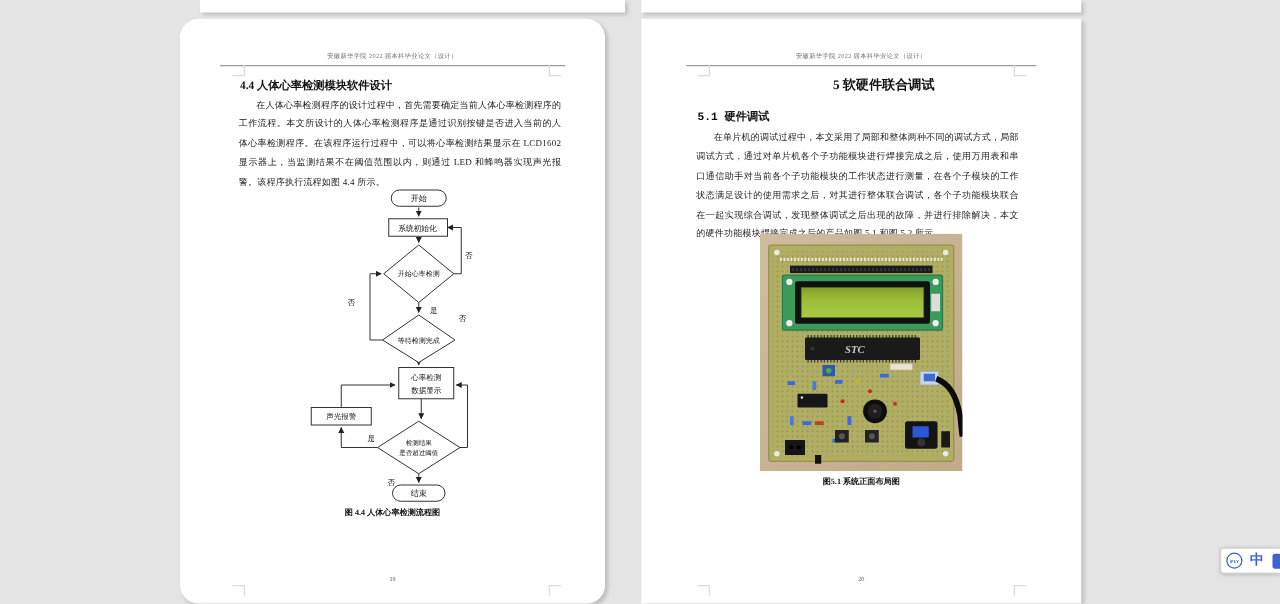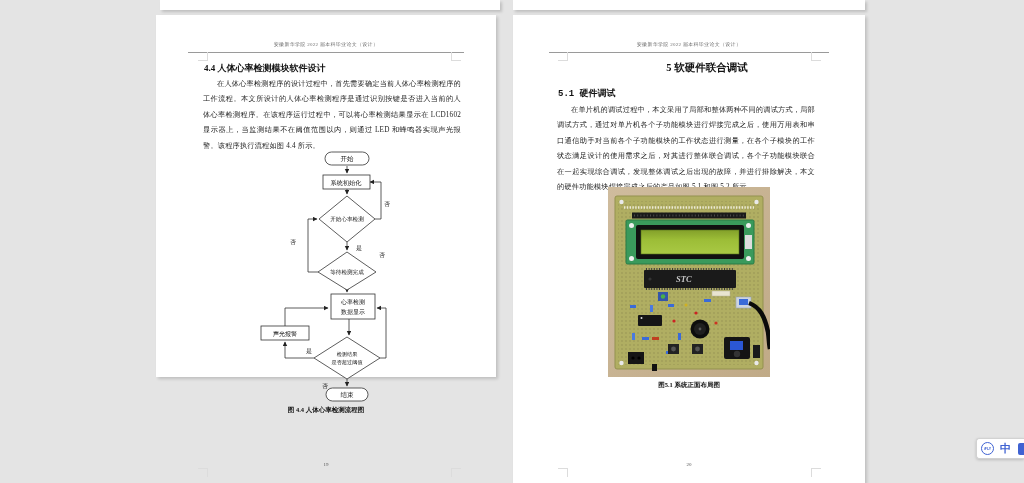--- a/index.html
+++ b/index.html
@@ -4,21 +4,21 @@
 <style>
   * { margin:0; padding:0; box-sizing:border-box; }
   html,body { width:1024px; height:483px; overflow:hidden; }
   body { background:#e4e4e4; font-family:"Liberation Serif", serif; position:relative; }
 
   .page, .page-sliver { position:absolute; background:#ffffff; box-shadow:2px 2px 3px rgba(0,0,0,.16); }
   .page-sliver { top:0; height:10px; }
   #sliver-left  { left:160px; width:340px; }
   #sliver-right { left:513px; width:352px; }
 
-  #page-left  { left:156px; top:15px; width:340px; height:362px; }
+  #page-left  { left:144px; top:15px; width:340px; height:468px;border-radius:15px; }
   #page-right { left:513px; top:15px; width:352px; height:468px; }
 
   .hdr { position:absolute; top:26px; left:0; width:100%; text-align:center;
          font-size:5px; color:#6e6e6e; letter-spacing:.3px; }
   .hdr-line { position:absolute; top:37px; height:0; border-top:1px solid #9a9a9a; }
   #page-left  .hdr-line { left:32px; width:276px; }
   #page-right .hdr-line { left:36px; width:280px; }
 
   
   .cmark { position:absolute; width:10px; height:9px; }

